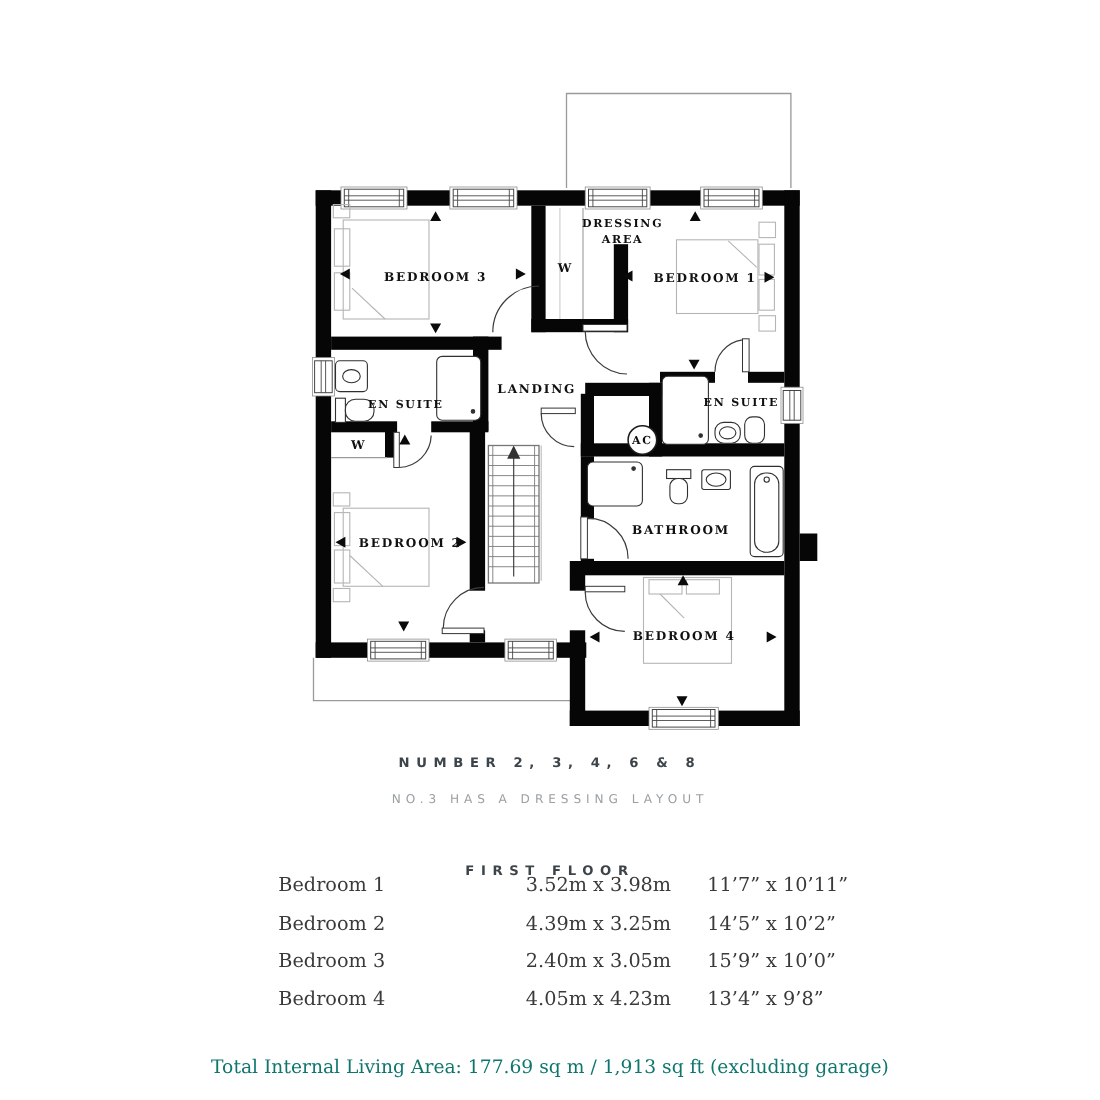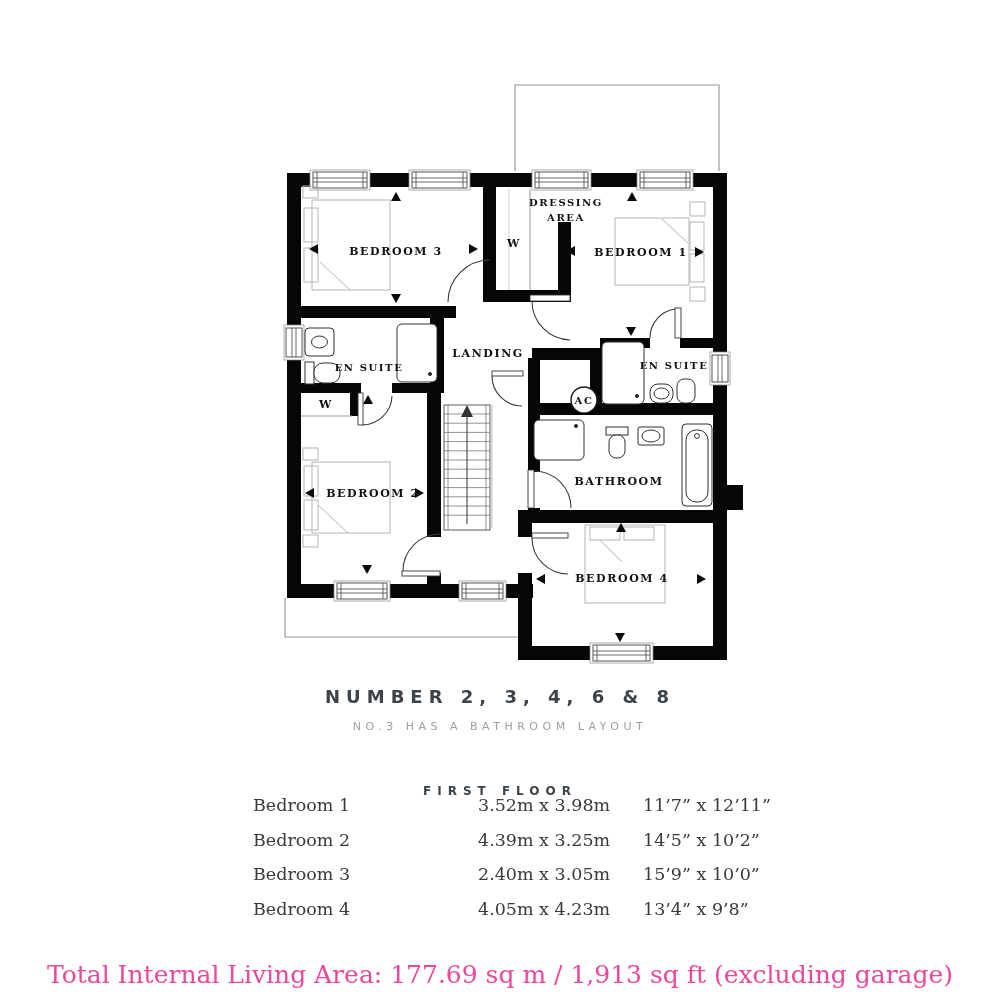--- a/index.html
+++ b/index.html
@@ -1,30 +1,30 @@
 <!DOCTYPE html>
 <html><head>
 <meta charset="utf-8">
 <style>
   html,body{margin:0;padding:0;background:#ffffff;}
   .page{position:relative;width:1000px;height:1000px;background:#fff;overflow:hidden;
         font-family:"DejaVu Sans",sans-serif;}
   .plan-svg{position:absolute;left:0;top:0;}
   .titles{position:absolute;left:0;width:1000px;text-align:center;color:#3d4449;}
-  .title-main{top:686px;font-size:18px;font-weight:700;letter-spacing:6px;}
+  .title-main{top:686px;font-size:12px;font-weight:700;letter-spacing:6px;}
   .title-sub{top:720px;font-size:11px;font-weight:500;letter-spacing:4.5px;color:#9aa0a4;}
   .title-floor{top:784px;font-size:12px;font-weight:700;letter-spacing:6px;}
   .dims{position:absolute;left:253px;top:788px;font-family:"DejaVu Serif",serif;
         font-size:17.5px;color:#3a3a3a;}
   .dims .row{display:flex;height:34.5px;align-items:center;}
   .dims .c1{width:225px;}
   .dims .c2{width:165px;}
   .dims .c3{flex:1;}
   .total{position:absolute;left:0;top:960px;width:1000px;text-align:center;
-         font-family:"DejaVu Serif",serif;font-size:25px;color:#ec4899;}
+         font-family:"DejaVu Serif",serif;font-size:17px;color:#0f766e;}
   text.rlabel{font-family:"DejaVu Serif",serif;font-weight:bold;fill:#101010;
               letter-spacing:1.6px;text-anchor:middle;}
   .sz11{font-size:11px;} .sz10{font-size:10px;}
 </style>
 </head>
 <body>
 
 <div class="page">
 
   <svg class="plan-svg" width="1000" height="672" viewBox="0 0 1000 672">
@@ -280,28 +280,28 @@
     <text x="369" y="371" class="rlabel sz10">EN SUITE</text>
     <text x="488" y="357" class="rlabel sz11">LANDING</text>
     <text x="674" y="369" class="rlabel sz10">EN SUITE</text>
     <text x="326" y="408" class="rlabel sz11">W</text>
     <text x="373" y="497" class="rlabel sz11">BEDROOM 2</text>
     <text x="619" y="485" class="rlabel sz11">BATHROOM</text>
     <text x="622" y="582" class="rlabel sz11">BEDROOM 4</text>
   </svg>
 
   <div class="titles title-main">NUMBER 2, 3, 4, 6 &amp; 8</div>
-  <div class="titles title-sub">NO.3 HAS A BATHROOM LAYOUT</div>
+  <div class="titles title-sub">NO.3 HAS A DRESSING LAYOUT</div>
   <div class="titles title-floor">FIRST FLOOR</div>
 
   <div class="dims">
     <div class="row">
       <div class="c1">Bedroom 1</div>
       <div class="c2">3.52m x 3.98m</div>
-      <div class="c3">11’7” x 12’11”</div>
+      <div class="c3">11’7” x 10’11”</div>
     </div>
     <div class="row">
       <div class="c1">Bedroom 2</div>
       <div class="c2">4.39m x 3.25m</div>
       <div class="c3">14’5” x 10’2”</div>
     </div>
     <div class="row">
       <div class="c1">Bedroom 3</div>
       <div class="c2">2.40m x 3.05m</div>
       <div class="c3">15’9” x 10’0”</div>

